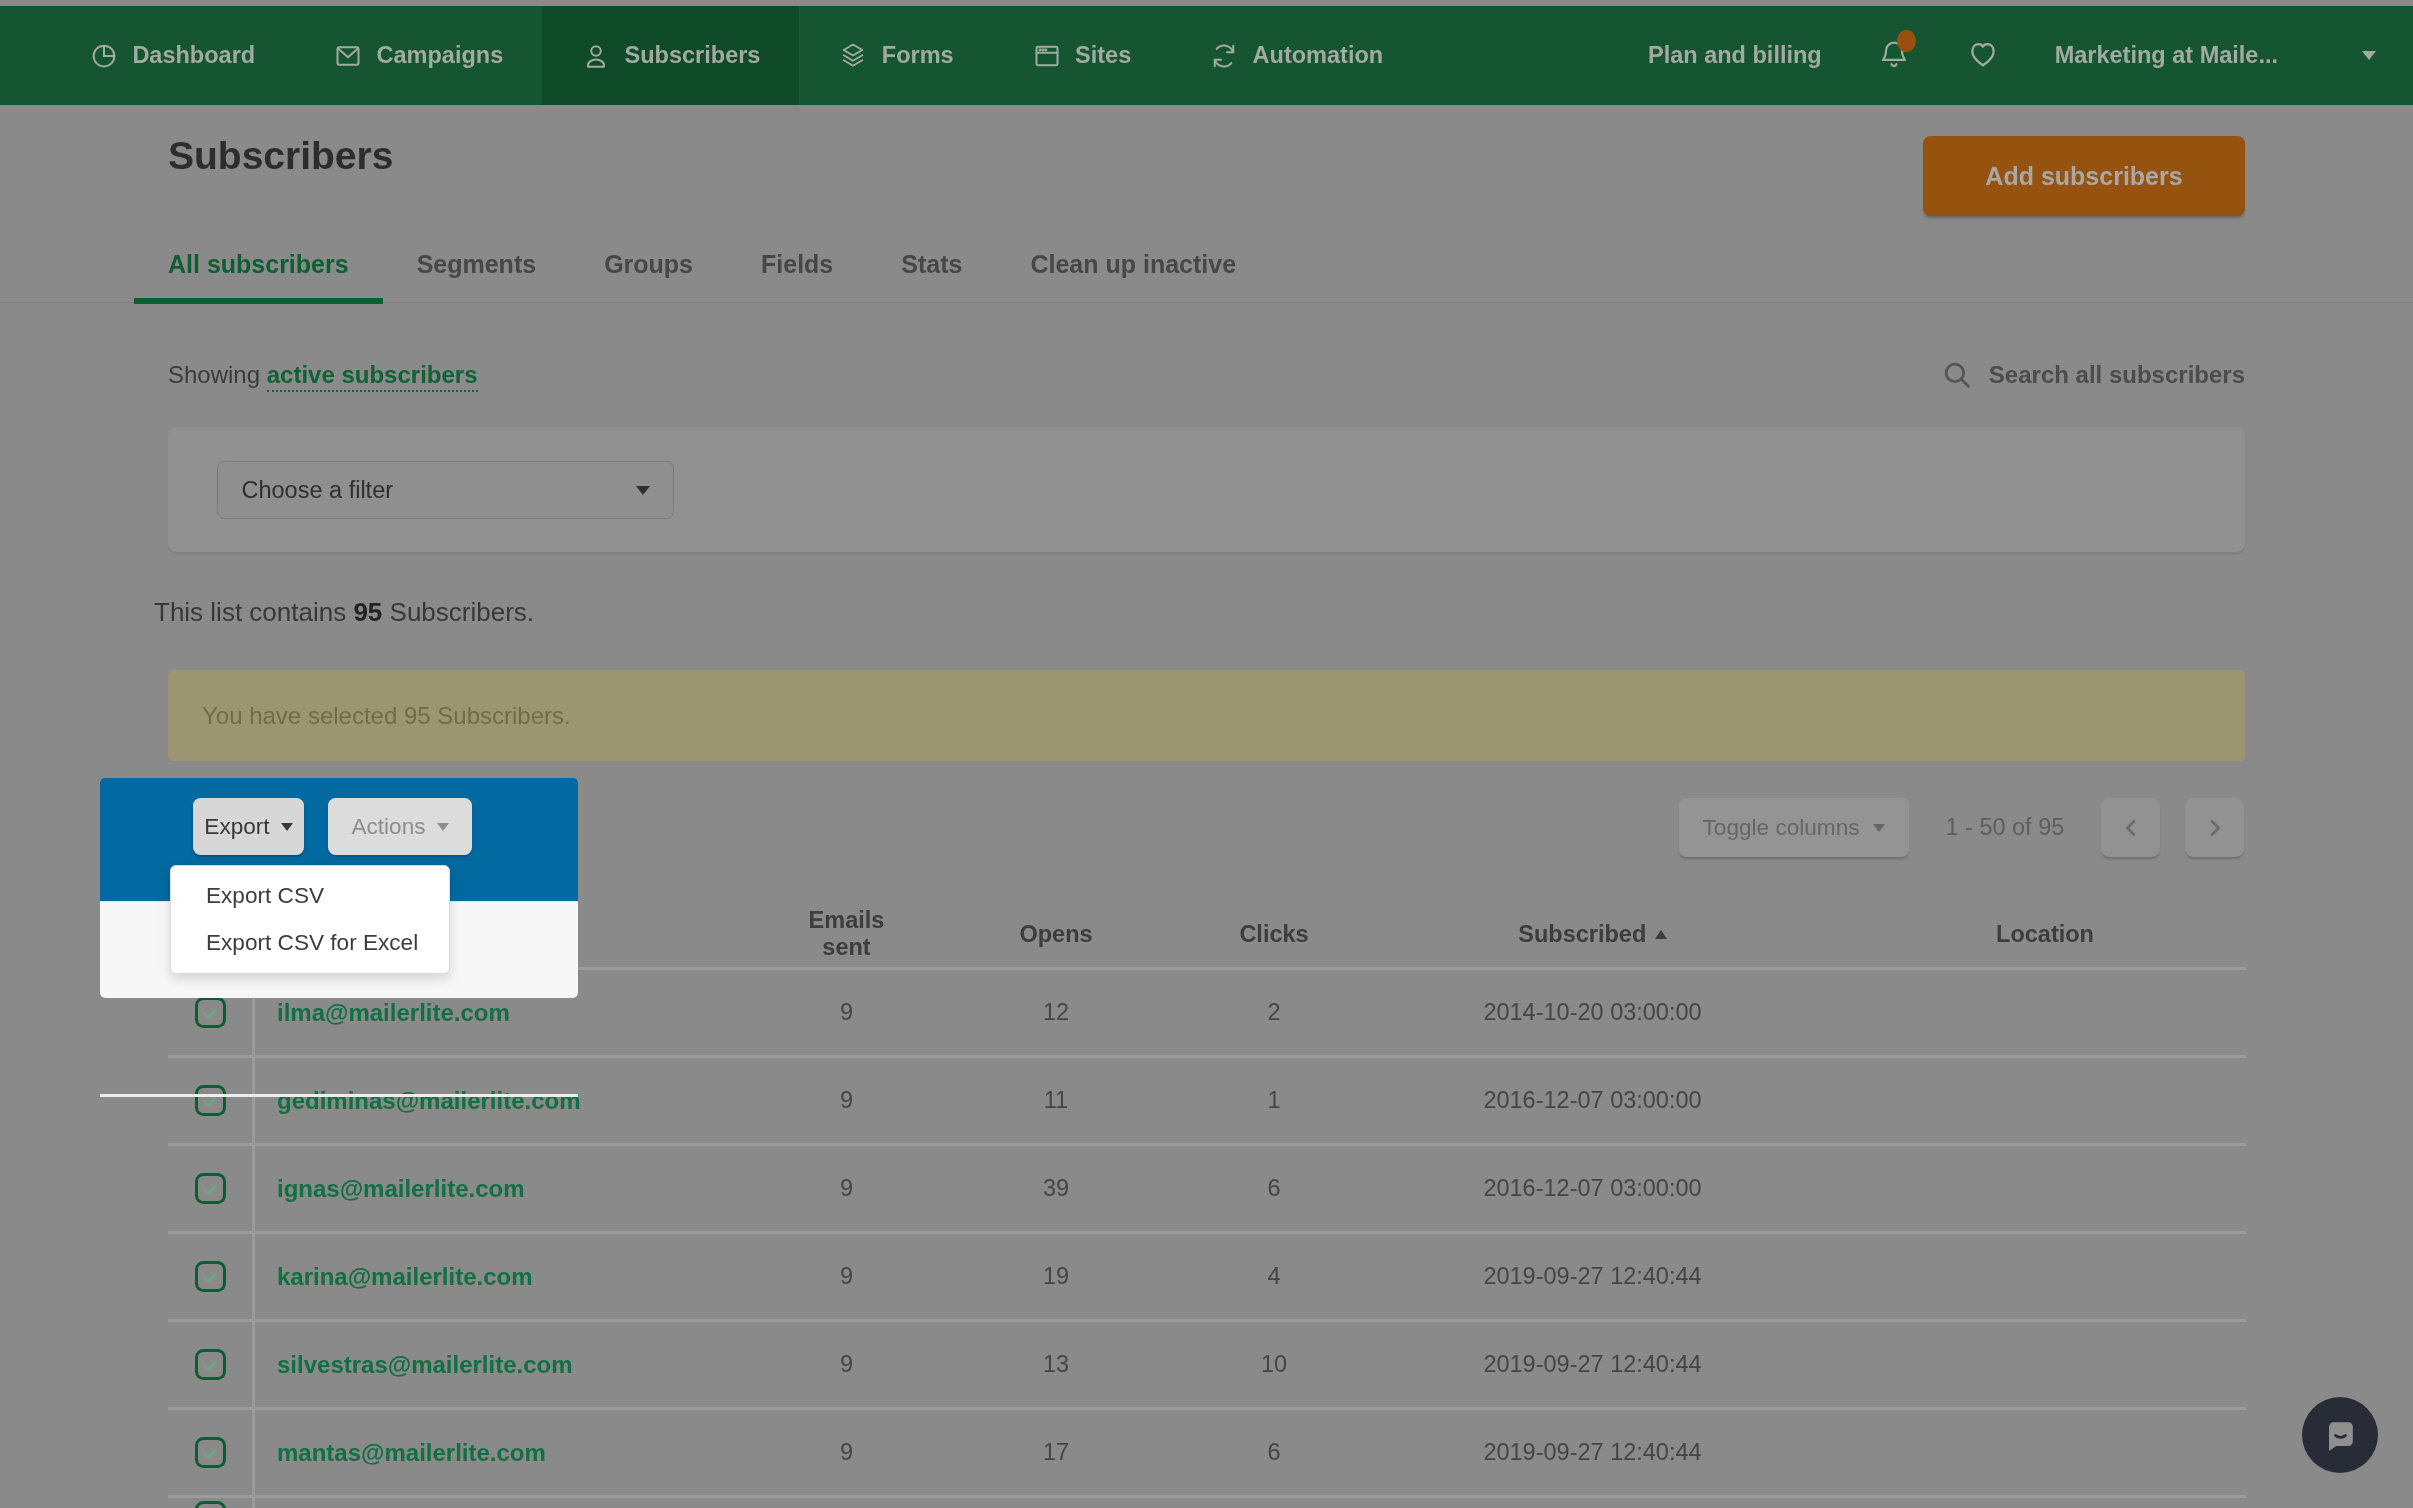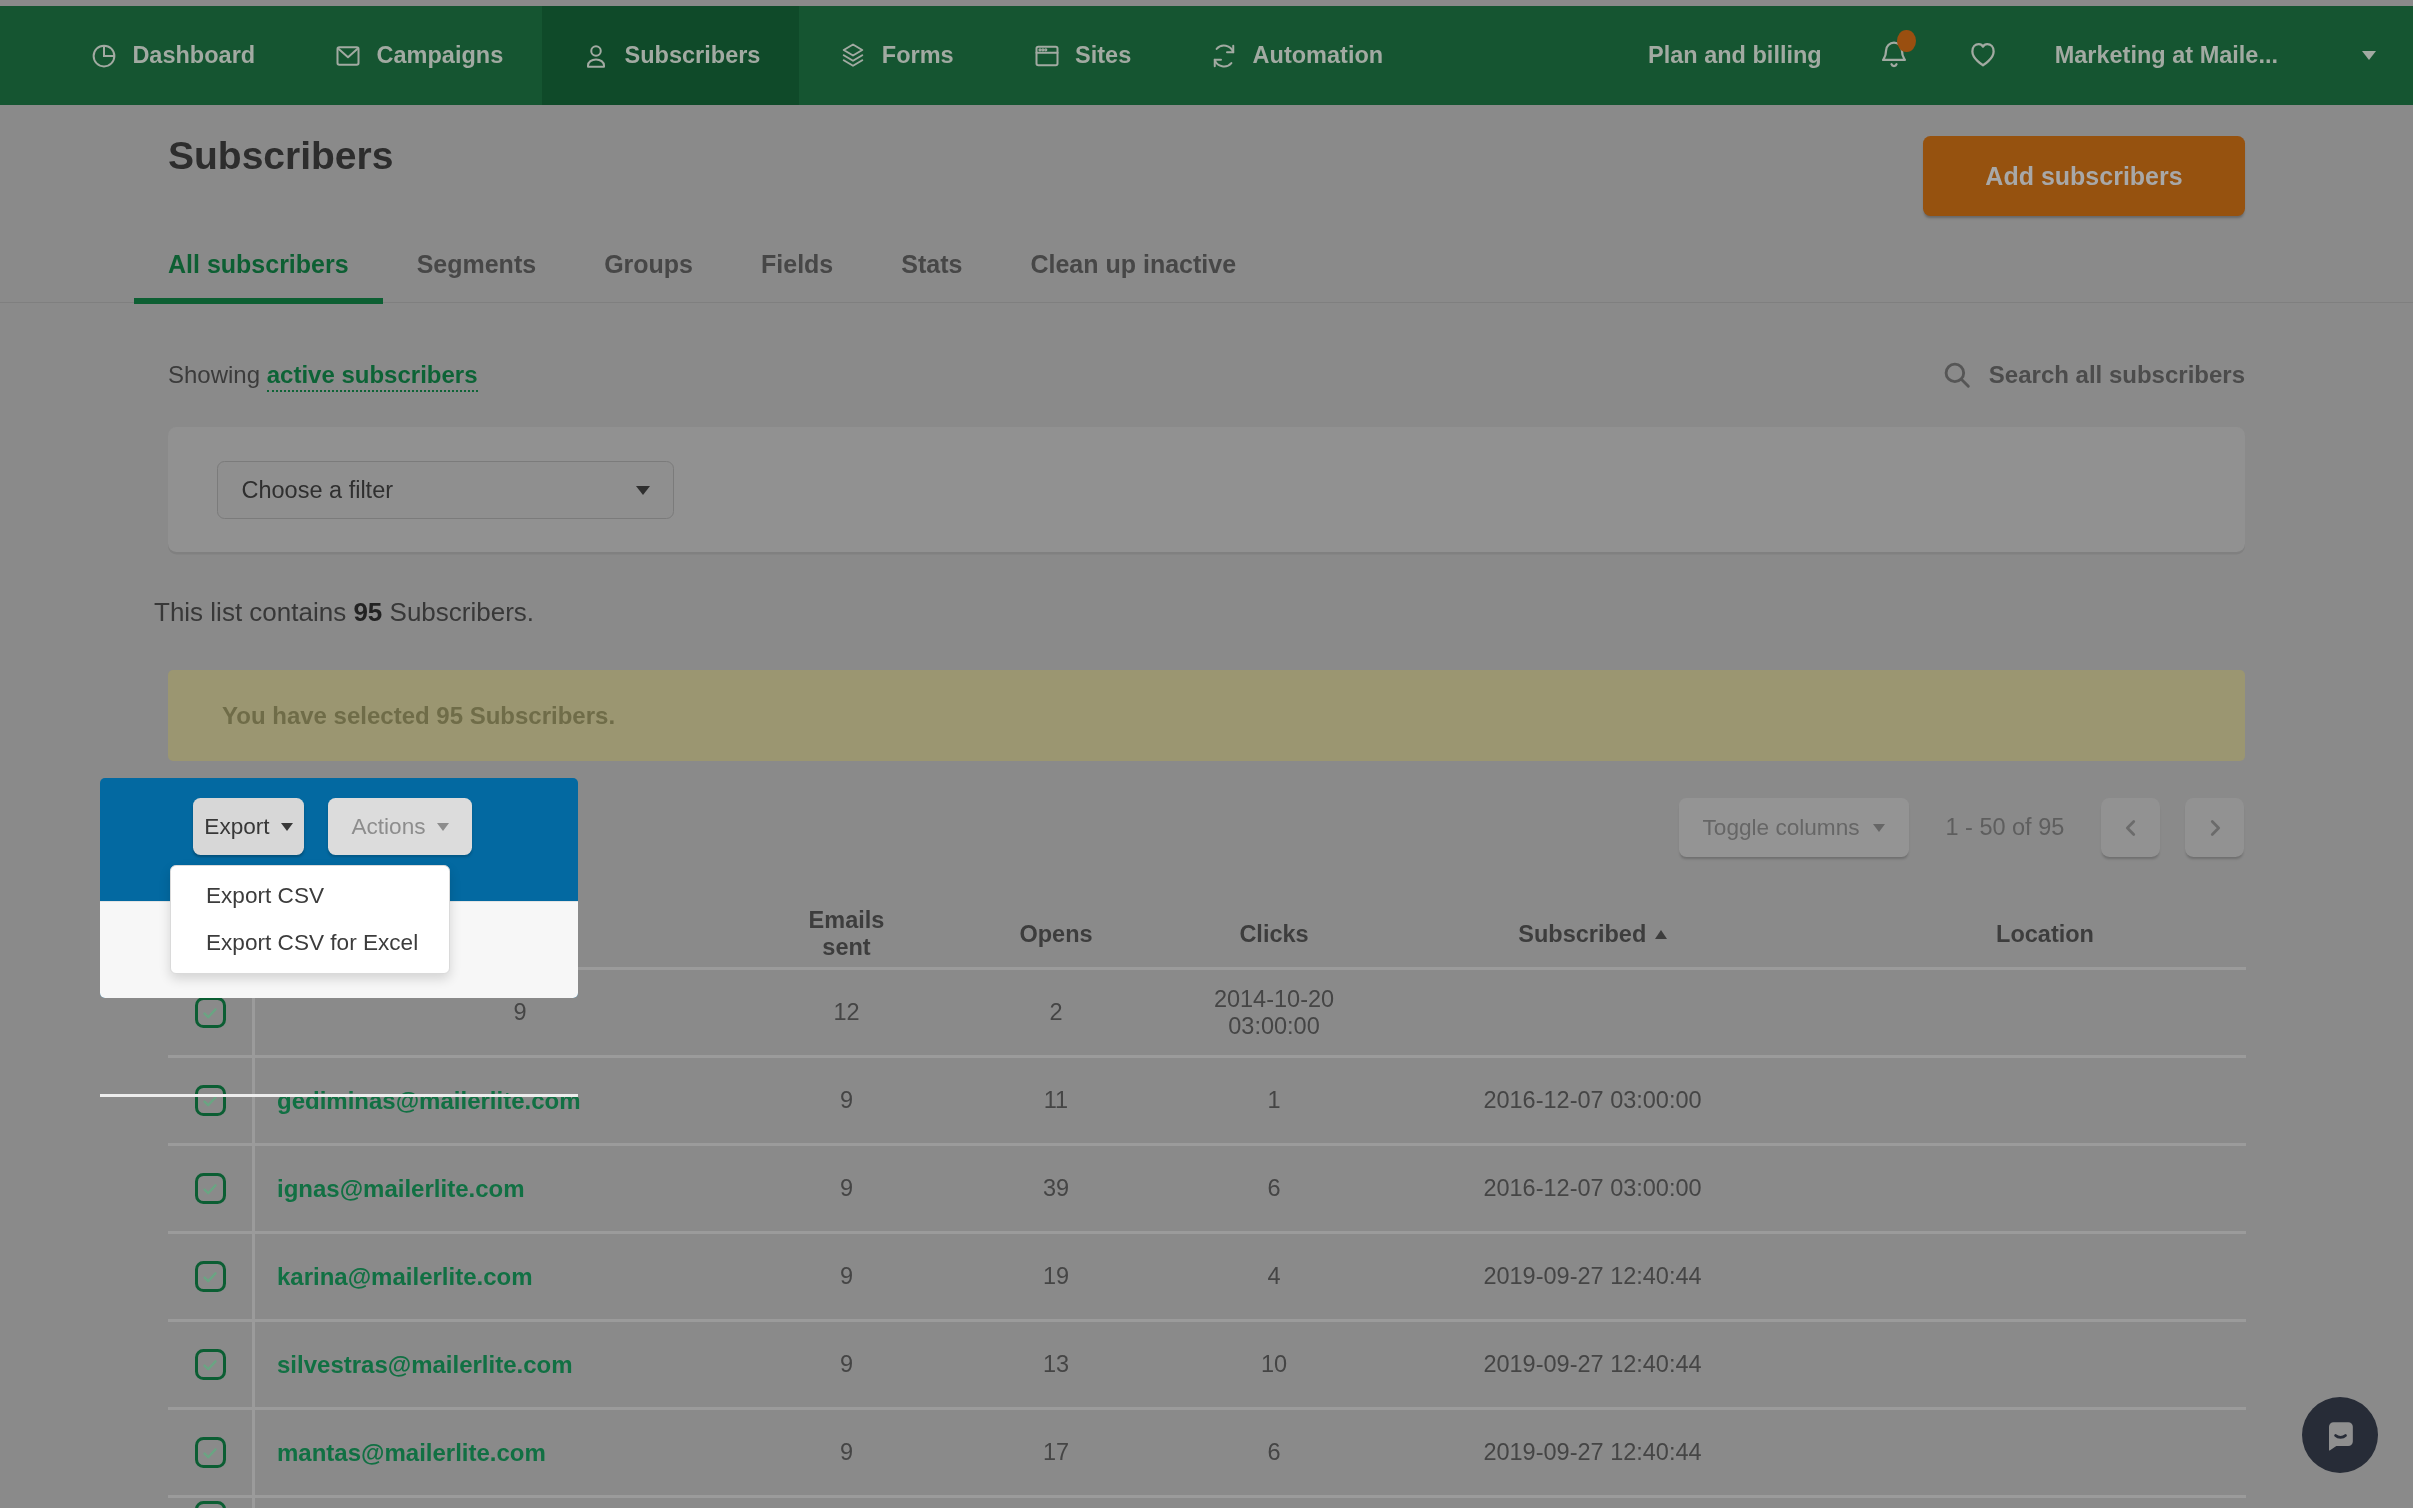--- a/index.html
+++ b/index.html
@@ -41,21 +41,21 @@
   
   .filter-panel { position:absolute; left:168px; right:168px; top:427px; height:125px; background:#919191; border-radius:8.4px; box-shadow:0 2.5px 0 rgba(0,0,0,.07); }
   .filter-select { position:absolute; left:49px; top:34px; width:457px; height:58px; border:1.7px solid #7b7b7b; border-radius:7.5px; display:flex; align-items:center; justify-content:space-between; padding:0 23.5px; font-size:23.5px; color:#2f2f2f; cursor:pointer; background:#8f8f8f; }
   .filter-select .caret { border-top-color:#2f2f2f; }
 
   
   .summary { position:absolute; left:154px; top:597px; font-size:26px; color:#383838; }
   .summary b { color:#222; }
 
   
-  .banner { position:absolute; left:168px; right:168px; top:670px; height:91px; background:#9b9671; border-radius:5px; display:flex; align-items:center; padding-left:54px; font-size:24px; color:#6f6c48;font-weight:bold; }
+  .banner { position:absolute; left:168px; right:168px; top:670px; height:91px; background:#9b9671; border-radius:5px; display:flex; align-items:center; padding-left:34px; font-size:24px; color:#6f6c48; }
 
   
   .toolbar-right { position:absolute; right:169px; top:798px; height:59px; display:flex; align-items:center; gap:25px; }
   .toggle-btn { height:59px; width:230px; background:#949494; border:none; border-radius:7.5px; font-family:inherit; font-size:22.6px; color:#666; display:flex; align-items:center; justify-content:center; gap:13.4px; box-shadow:0 3.4px 2.5px -1.7px rgba(0,0,0,.2); cursor:pointer; }
   .toggle-btn .caret { border-top-color:#666; border-left-width:6.7px; border-right-width:6.7px; border-top-width:8.4px; }
   .page-label { font-size:23.5px; color:#5e5e5e; padding:0 11.7px; }
   .pager-btn { width:59px; height:59px; background:#929292; border:none; border-radius:8.4px; display:flex; align-items:center; justify-content:center; box-shadow:0 3.4px 2.5px -1.7px rgba(0,0,0,.2); cursor:pointer; }
   .pager-btn svg { width:22px; height:22px; stroke:#6b6b6b; }
 
   
@@ -274,20 +274,21 @@
     </div>
   <div class="t-body" id="t-body">
       <div class="t-row">
         <div class="cell-check">
           <span class="checkbox">
             <svg viewBox="0 0 24 24" fill="none" stroke-width="2.6" stroke-linecap="round" stroke-linejoin="round">
               <path d="M6 12.6l4 4L18 8"></path>
             </svg>
           </span>
         </div>
+        <div class="cell-email">ilma@mailerlite.com</div>
         <div class="cell-num">9</div>
         <div class="cell-num">12</div>
         <div class="cell-num">2</div>
         <div class="cell-date">2014-10-20 03:00:00</div>
         <div class="cell-num"></div>
       </div>
       <div class="t-row">
         <div class="cell-check">
           <span class="checkbox">
             <svg viewBox="0 0 24 24" fill="none" stroke-width="2.6" stroke-linecap="round" stroke-linejoin="round">

